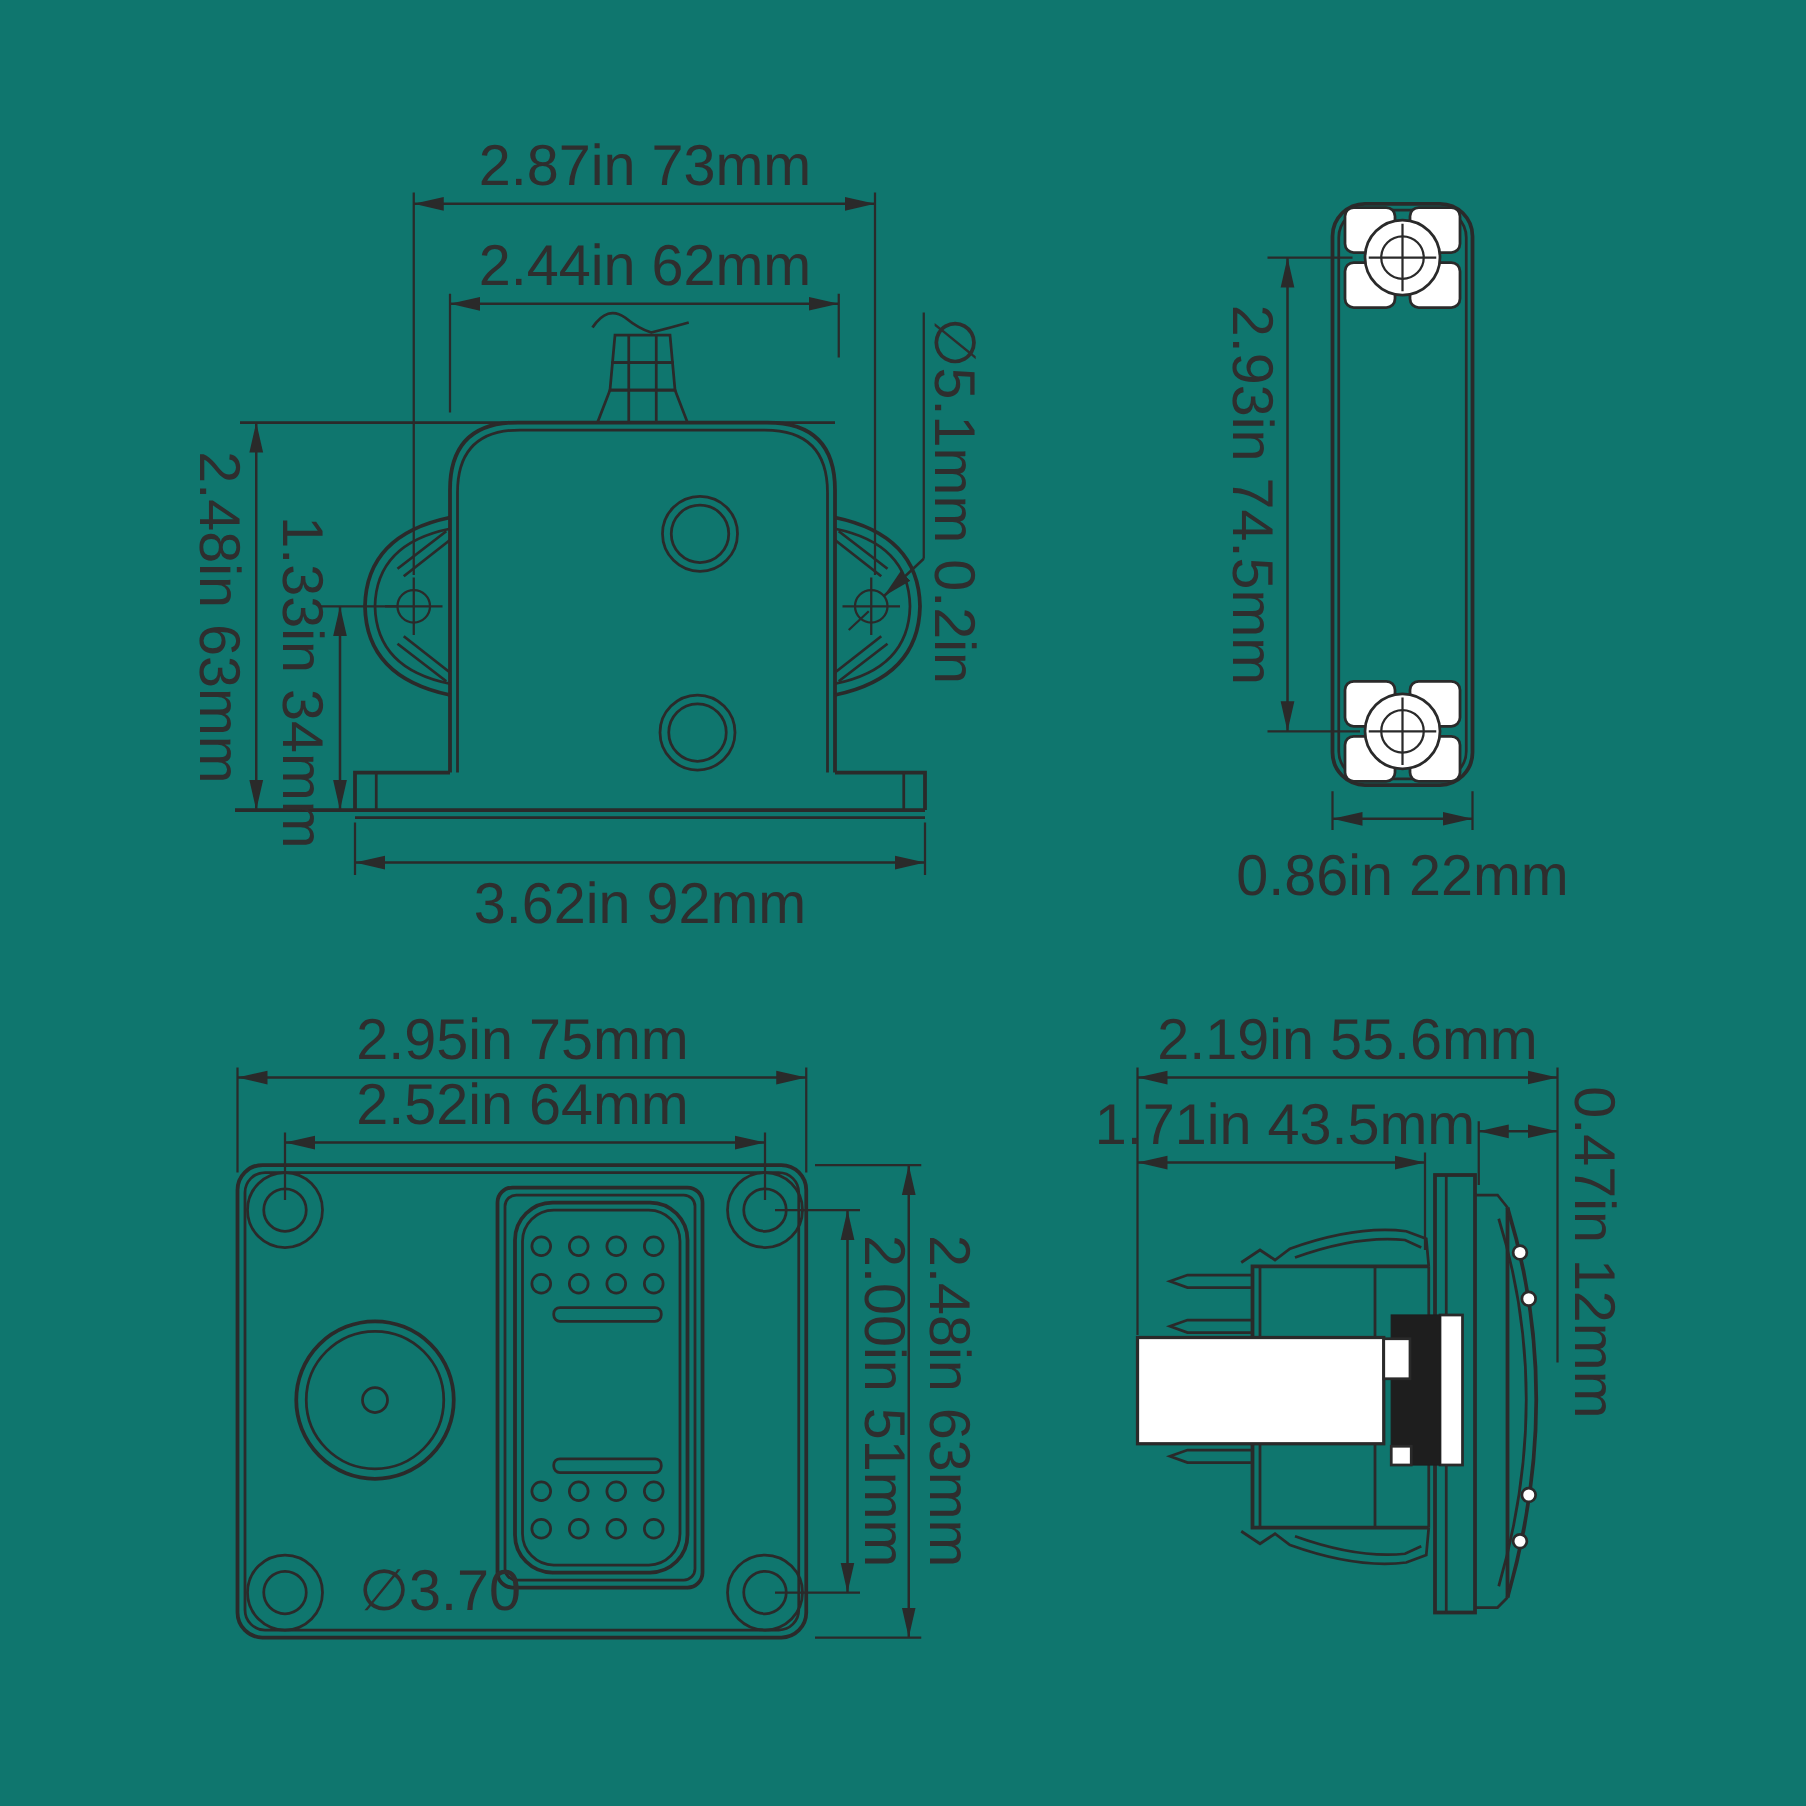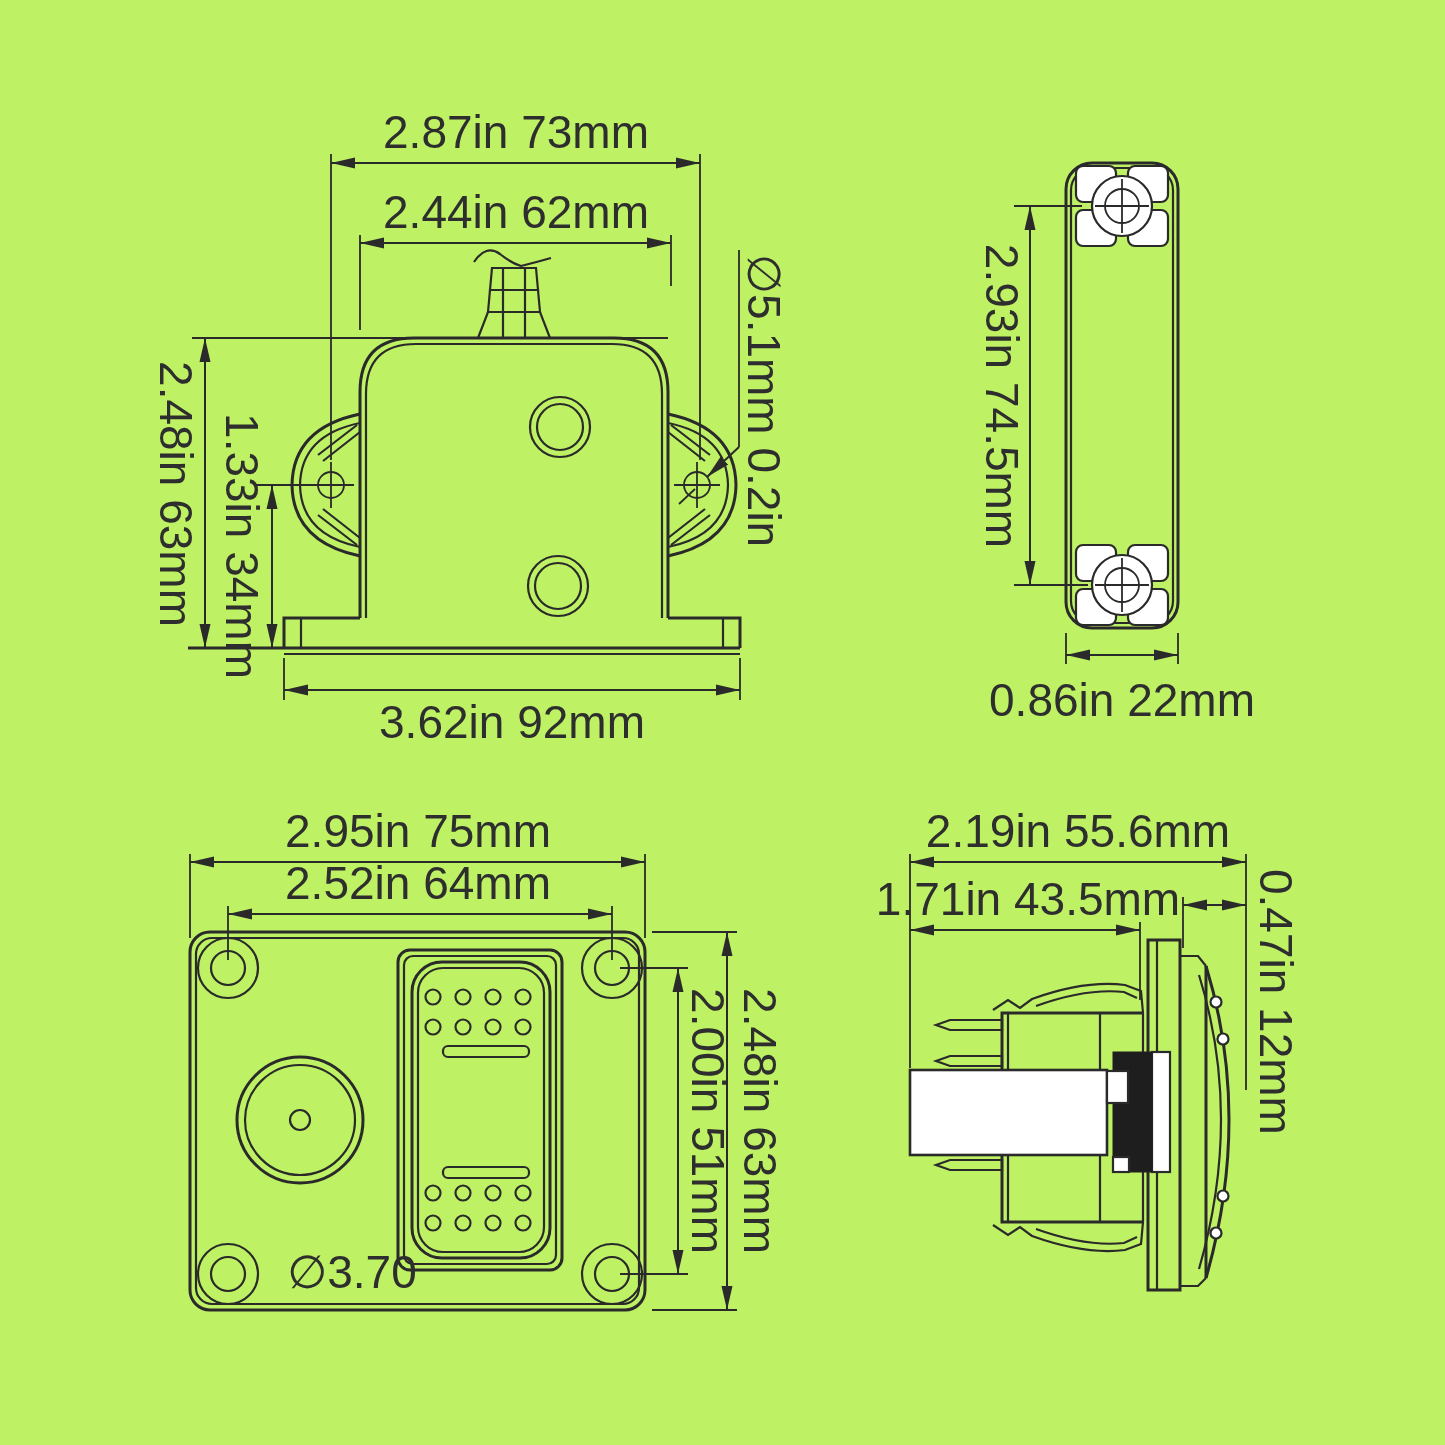--- a/index.html
+++ b/index.html
@@ -1,16 +1,16 @@
 <!DOCTYPE html>
 <html><head>
 <meta charset="utf-8">
 <style>
   html,body{margin:0;padding:0;background:#fff;}
-  .stage{width:1445px;height:1445px;background:#bef264;position:relative;font-family:"Liberation Sans",sans-serif;}
+  .stage{width:1445px;height:1445px;background:#0f766e;position:relative;font-family:"Liberation Sans",sans-serif;}
   svg{display:block;}
   .ol{fill:none;stroke:#2a2a2a;stroke-width:3;}
   .il{fill:none;stroke:#2a2a2a;stroke-width:2.2;}
   .dl{fill:none;stroke:#2a2a2a;stroke-width:2;}
   .xl{fill:none;stroke:#2a2a2a;stroke-width:1.8;}
   .ch{fill:none;stroke:#2a2a2a;stroke-width:1.8;}
   .wf{fill:#ffffff;stroke:#2a2a2a;stroke-width:2.6;}
   .wf2{fill:#ffffff;stroke:#2a2a2a;stroke-width:2.2;}
   .blk{fill:#1e1e1e;stroke:#1e1e1e;stroke-width:1;}
   .dim-text{font-family:"Liberation Sans",sans-serif;font-size:46px;fill:#2e2e2e;}

